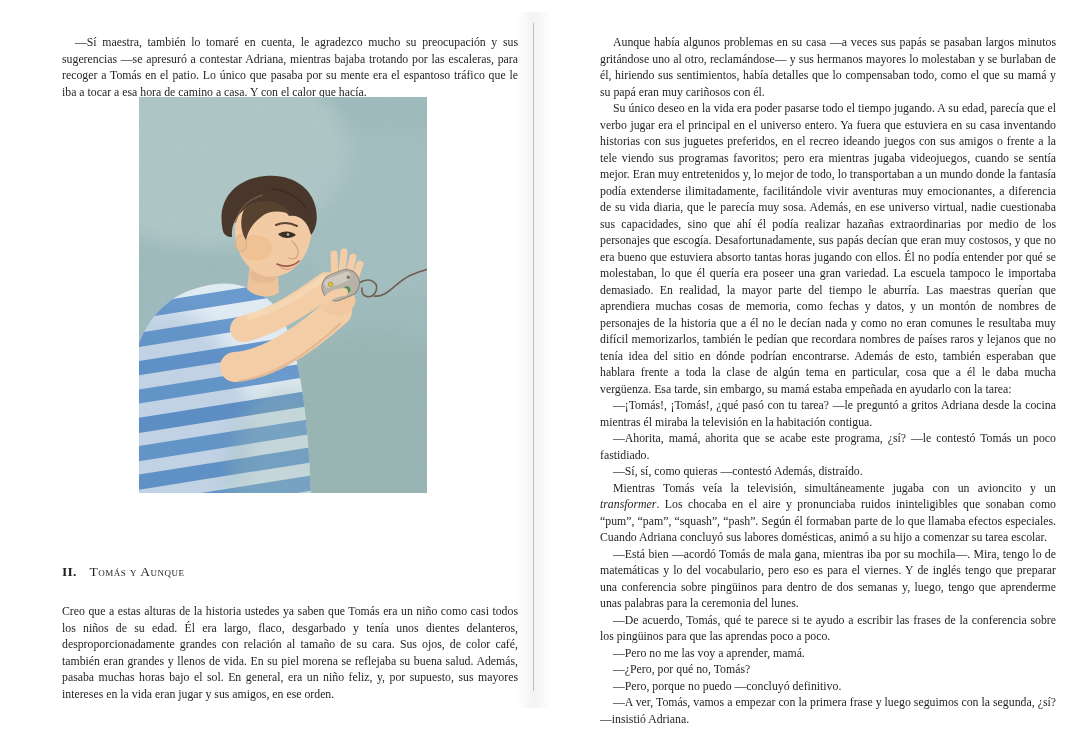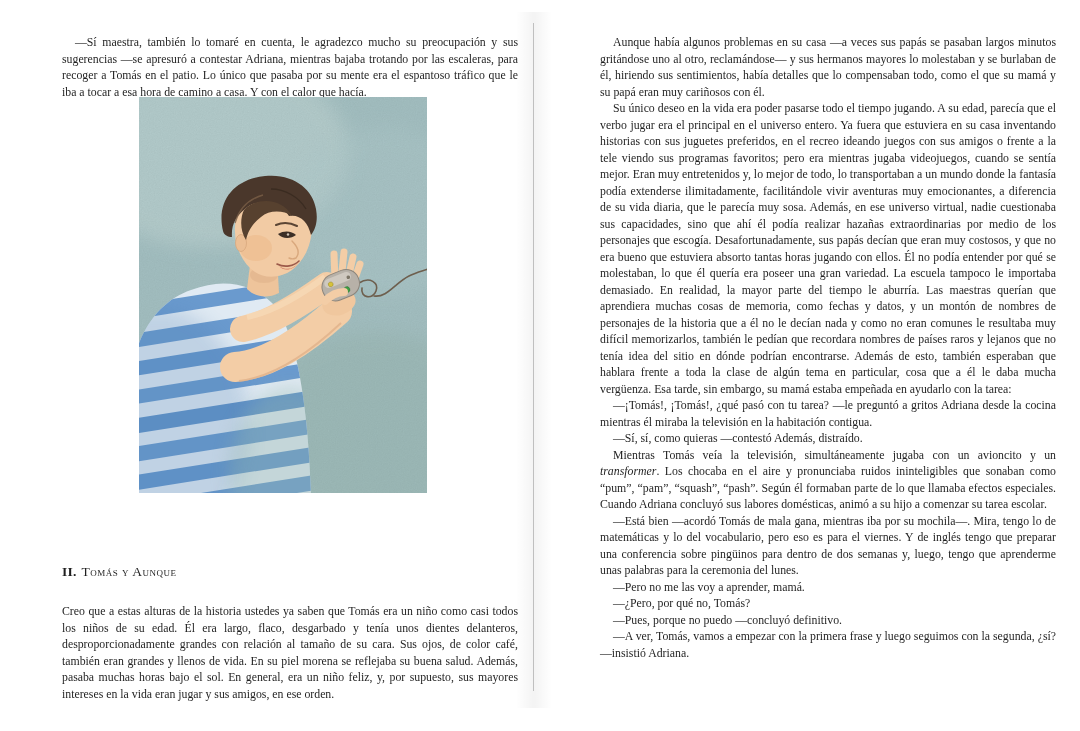--- a/index.html
+++ b/index.html
@@ -18,21 +18,21 @@
   }
   .fold-line { position:absolute; left:533px; top:23px; width:1px; height:668px; background:#bfbfbf; }
 
   .body-text { font-size:11.8px; line-height:16.5px; text-align:justify; }
   p.para { margin:0; text-indent:13px; }
   p.noindent { text-indent:0; }
 
   #left-para-top    { position:absolute; left:62px; top:34px;  width:456px; }
   #illustration-box { position:absolute; left:139px; top:97px; width:288px; height:396px; }
   #chapter-heading  { position:absolute; left:62px; top:564px; margin:0; font-size:13.5px; font-weight:normal; letter-spacing:0.2px; }
-  #chapter-heading .chapter-num { font-weight:bold; margin-right:5px; }
+  #chapter-heading .chapter-num { font-weight:bold; margin-right:13px; }
   .smallcaps { font-variant:small-caps; letter-spacing:0.5px; }
   #left-para-bottom { position:absolute; left:62px; top:603px; width:456px; }
 
   #right-text { position:absolute; left:36px; top:34px; width:456px; }
   i.italic-word { }
 </style>
 </head>
 <body>
 
 <div class="page" id="page-left">
@@ -158,25 +158,27 @@
   <div class="body-text" id="left-para-bottom">
     <p class="para noindent">Creo que a estas alturas de la historia ustedes ya saben que Tomás era un niño como casi todos los niños de su edad. Él era largo, flaco, desgarbado y tenía unos dientes delanteros, desproporcionadamente grandes con relación al tamaño de su cara. Sus ojos, de color café, también eran grandes y llenos de vida. En su piel morena se reflejaba su buena salud. Además, pasaba muchas horas bajo el sol. En general, era un niño feliz, y, por supuesto, sus mayores intereses en la vida eran jugar y sus amigos, en ese orden.</p>
   </div>
 </div>
 
 <div class="page" id="page-right">
   <div class="body-text" id="right-text">
     <p class="para">Aunque había algunos problemas en su casa —a veces sus papás se pasaban largos minutos gritándose uno al otro, reclamándose— y sus hermanos mayores lo molestaban y se burlaban de él, hiriendo sus sentimientos, había detalles que lo compensaban todo, como el que su mamá y su papá eran muy cariñosos con él.</p>
     <p class="para">Su único deseo en la vida era poder pasarse todo el tiempo jugando. A su edad, parecía que el verbo jugar era el principal en el universo entero. Ya fuera que estuviera en su casa inventando historias con sus juguetes preferidos, en el recreo ideando juegos con sus amigos o frente a la tele viendo sus programas favoritos; pero era mientras jugaba videojuegos, cuando se sentía mejor. Eran muy entretenidos y, lo mejor de todo, lo transportaban a un mundo donde la fantasía podía extenderse ilimitadamente, facilitándole vivir aventuras muy emocionantes, a diferencia de su vida diaria, que le parecía muy sosa. Además, en ese universo virtual, nadie cuestionaba sus capacidades, sino que ahí él podía realizar hazañas extraordinarias por medio de los personajes que escogía. Desafortunadamente, sus papás decían que eran muy costosos, y que no era bueno que estuviera absorto tantas horas jugando con ellos. Él no podía entender por qué se molestaban, lo que él quería era poseer una gran variedad. La escuela tampoco le importaba demasiado. En realidad, la mayor parte del tiempo le aburría. Las maestras querían que aprendiera muchas cosas de memoria, como fechas y datos, y un montón de nombres de personajes de la historia que a él no le decían nada y como no eran comunes le resultaba muy difícil memorizarlos, también le pedían que recordara nombres de países raros y lejanos que no tenía idea del sitio en dónde podrían encontrarse. Además de esto, también esperaban que hablara frente a toda la clase de algún tema en particular, cosa que a él le daba mucha vergüenza. Esa tarde, sin embargo, su mamá estaba empeñada en ayudarlo con la tarea:</p>
     <p class="para">—¡Tomás!, ¡Tomás!, ¿qué pasó con tu tarea? —le preguntó a gritos Adriana desde la cocina mientras él miraba la televisión en la habitación contigua.</p>
+    <p class="para">—Ahorita, mamá, ahorita que se acabe este programa, ¿sí? —le contestó Tomás un poco fastidiado.</p>
     <p class="para">—Sí, sí, como quieras —contestó Además, distraído.</p>
     <p class="para"><span>Mientras Tomás veía la televisión, simultáneamente jugaba con un avioncito y un </span><i class="italic-word">transformer</i><span>. Los chocaba en el aire y pronunciaba ruidos ininteligibles que sonaban como “pum”, “pam”, “squash”, “pash”. Según él formaban parte de lo que llamaba efectos especiales. Cuando Adriana concluyó sus labores domésticas, animó a su hijo a comenzar su tarea escolar.</span></p>
     <p class="para">—Está bien —acordó Tomás de mala gana, mientras iba por su mochila—. Mira, tengo lo de matemáticas y lo del vocabulario, pero eso es para el viernes. Y de inglés tengo que preparar una conferencia sobre pingüinos para dentro de dos semanas y, luego, tengo que aprenderme unas palabras para la ceremonia del lunes.</p>
+    <p class="para">—De acuerdo, Tomás, qué te parece si te ayudo a escribir las frases de la conferencia sobre los pingüinos para que las aprendas poco a poco.</p>
     <p class="para">—Pero no me las voy a aprender, mamá.</p>
     <p class="para">—¿Pero, por qué no, Tomás?</p>
-    <p class="para">—Pues, porque no puedo —concluyó definitivo.</p>
+    <p class="para">—Pero, porque no puedo —concluyó definitivo.</p>
     <p class="para">—A ver, Tomás, vamos a empezar con la primera frase y luego seguimos con la segunda, ¿sí? —insistió Adriana.</p>
 
   </div>
 </div>
 
 <div class="fold-shadow"></div>
 <div class="fold-line"></div>
 
 </body></html>

